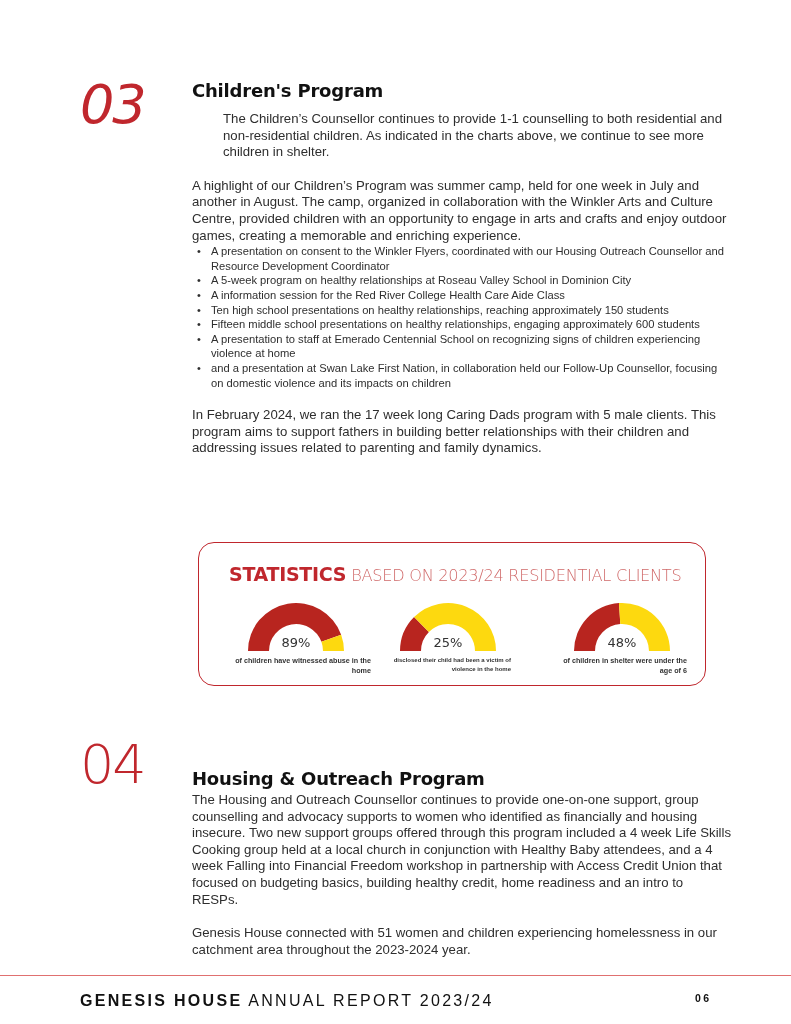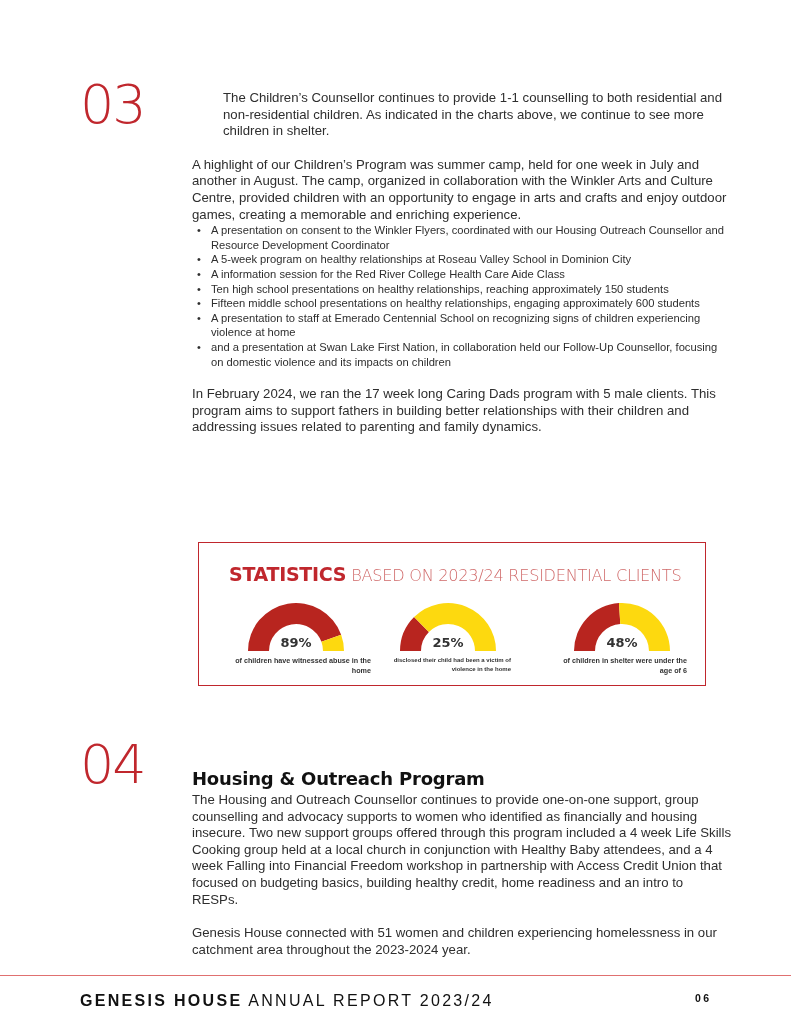--- a/index.html
+++ b/index.html
@@ -4,38 +4,39 @@
 <style>
   html, body { margin:0; padding:0; background:#ffffff; }
   body { width:791px; height:1024px; position:relative; overflow:hidden; font-family:"Liberation Sans", sans-serif; color:#2b2b2b; }
   .section-num { position:absolute; font-family:"DejaVu Sans", sans-serif; font-weight:200; color:#c0272d; font-size:54px; letter-spacing:-2px; line-height:1; -webkit-text-stroke:0px; }
   .content { position:absolute; left:192px; width:540px; }
   h2 { margin:0; font-family:"DejaVu Sans", sans-serif; font-weight:bold; font-size:18px; color:#111; letter-spacing:-0.2px; }
   p { margin:0; font-size:13.2px; line-height:16.6px; color:#2e2e2e; }
   ul { margin:0; padding-left:13px; list-style:none; }
   ul li { position:relative; font-size:11.2px; line-height:14.6px; color:#2e2e2e; padding-left:6px; }
   ul li::before { content:"•"; position:absolute; left:-8px; top:0; font-size:11px; }
-  .stats-box { position:absolute; left:198px; top:542px; width:508px; height:144px; border:1.3px solid #c0272d; border-radius:0; box-sizing:border-box; }
+  .stats-box { position:absolute; left:198px; top:542px; width:508px; height:144px; border:1.3px solid #c0272d; border-radius:16px; box-sizing:border-box; }
   .stats-title { position:absolute; left:30px; top:20px; white-space:nowrap; font-family:"DejaVu Sans", sans-serif; }
   .stats-title .strong { font-weight:bold; color:#c0272d; font-size:19px; letter-spacing:-0.3px; }
   .stats-title .light { font-weight:200; color:#d06a6a; font-size:16.2px; letter-spacing:-0.3px; }
   .gauge { position:absolute; top:58px; width:150px; text-align:center; }
   .gauge svg { display:block; margin:0 auto; }
-  .gauge .pct { position:absolute; left:0; width:100%; top:34px; font-size:13px; color:#333; font-family:"DejaVu Sans", sans-serif; font-weight:700; }
+  .gauge .pct { position:absolute; left:0; width:100%; top:34px; font-size:13px; color:#333; font-family:"DejaVu Sans", sans-serif; font-weight:400; }
   .gauge .cap { font-size:7.2px; font-weight:bold; color:#333; line-height:9.5px; margin-top:3px;text-align:right; }
   .footer-line { position:absolute; left:0; top:975px; width:791px; height:1px; background:#e07070; }
   .footer-left { position:absolute; left:80px; top:992px; font-size:16px; letter-spacing:2.3px; color:#111; }
   .footer-left b { font-weight:bold; }
   .footer-right { position:absolute; left:695px; top:992px; font-size:10.5px; letter-spacing:2.3px; color:#111; font-weight:bold; }
 </style>
 </head>
 <body>
 
-<div class="section-num" style="left:80px; top:78px;">03</div>
+<div class="section-num" style="left:80px; top:78px;font-style:italic;">03</div>
 <div class="content" style="top:80px;">
+  <h2>Children's Program</h2>
   <p style="margin-top:10px;margin-left:31px;">The Children’s Counsellor continues to provide 1-1 counselling to both residential and non-residential children. As indicated in the charts above, we continue to see more children in shelter.</p>
   <p style="margin-top:17px;">A highlight of our Children’s Program was summer camp, held for one week in July and another in August. The camp, organized in collaboration with the Winkler Arts and Culture Centre, provided children with an opportunity to engage in arts and crafts and enjoy outdoor games, creating a memorable and enriching experience.</p>
   <ul>
     <li>A presentation on consent to the Winkler Flyers, coordinated with our Housing Outreach Counsellor and Resource Development Coordinator</li>
     <li>A 5-week program on healthy relationships at Roseau Valley School in Dominion City</li>
     <li>A information session for the Red River College Health Care Aide Class</li>
     <li>Ten high school presentations on healthy relationships, reaching approximately 150 students</li>
     <li>Fifteen middle school presentations on healthy relationships, engaging approximately 600 students</li>
     <li>A presentation to staff at Emerado Centennial School on recognizing signs of children experiencing violence at home</li>
     <li>and a presentation at Swan Lake First Nation, in collaboration held our Follow-Up Counsellor, focusing on domestic violence and its impacts on children</li>

